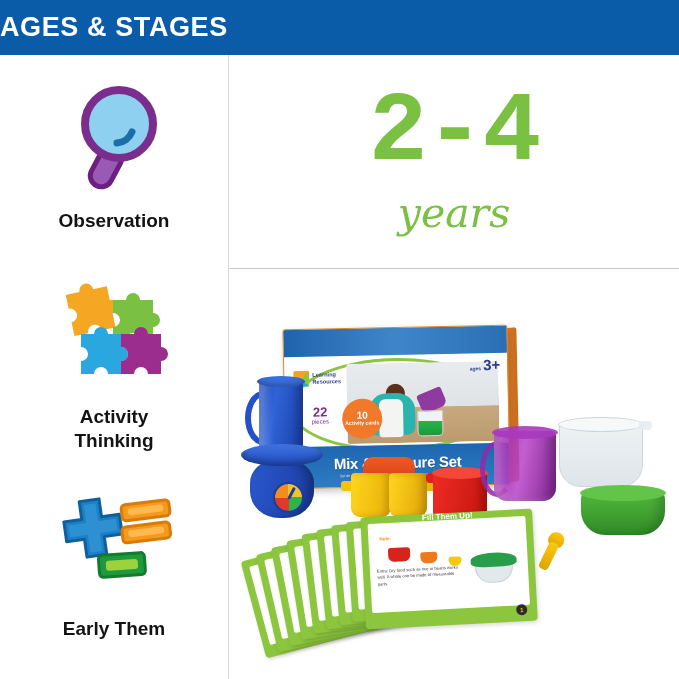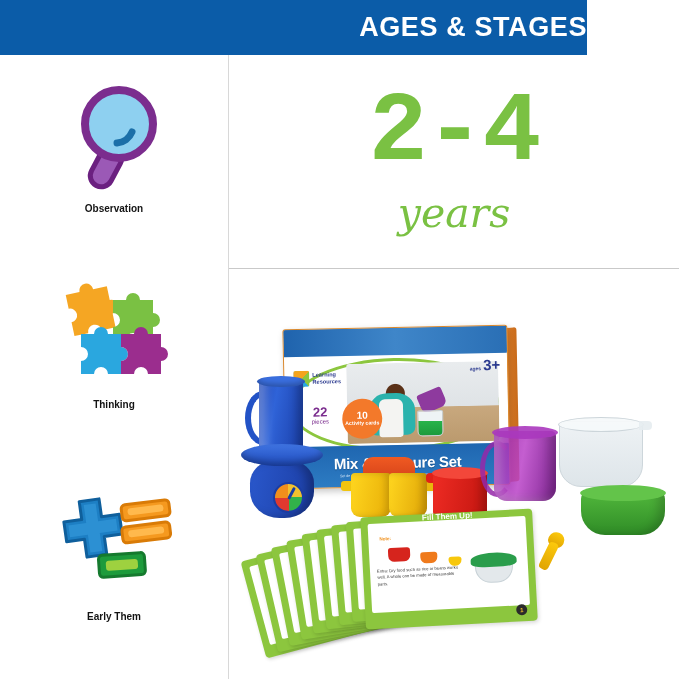--- a/index.html
+++ b/index.html
@@ -12,27 +12,26 @@
     height: 679px;
     overflow: hidden;
     font-family: "Liberation Sans", sans-serif;
     position: relative;
   }
 
   
   .header {
     position: absolute;
     left: 0; top: 0;
-    width: 575px;
+    width: 679px;
     height: 55px;
     background: #0b5ca8;
     display: flex;
     align-items: center;
-    justify-content: flex-end;
-    padding-left: 12px;
+    justify-content: flex-start;
   }
   .header-title {
     color: #ffffff;
     font-size: 27px;
     font-weight: bold;
     letter-spacing: 0.6px;
     font-family: "Liberation Sans", sans-serif;
   }
 
   
@@ -70,22 +69,22 @@
     width: 228px;
     text-align: center;
   }
   .feature-icon {
     height: 118px;
     display: flex;
     align-items: center;
     justify-content: center;
   }
   .feature-label {
-    margin-top: 8px;
-    font-size: 10px;
+    margin-top: 14px;
+    font-size: 19px;
     font-weight: bold;
     color: #131313;
     line-height: 1.28;
     font-family: "Liberation Sans", sans-serif;
   }
   #feature-0 { top: 22px; }
   #feature-1 { top: 218px; }
   #feature-2 { top: 430px; }
 
   
@@ -643,20 +642,21 @@
           </g>
 
           <path d="M62 24 h13 a7 7 0 0 1 14 0 h13 v13 a7 7 0 0 1 0 14 v13 h-13 a7 7 0 0 0 -14 0 h-13 v-13 a7 7 0 0 0 0 -14 z" fill="#7ac143"></path>
 
           <path d="M30 58 h13 a7 7 0 0 1 14 0 h13 v13 a7 7 0 0 1 0 14 v13 h-13 a7 7 0 0 0 -14 0 h-13 v-13 a7 7 0 0 0 0 -14 z" fill="#2aa7df"></path>
 
           <path d="M70 58 h13 a7 7 0 0 1 14 0 h13 v13 a7 7 0 0 1 0 14 v13 h-13 a7 7 0 0 0 -14 0 h-13 v-13 a7 7 0 0 0 0 -14 z" fill="#9b2d8e"></path>
         </svg>
       </div>
       <div class="feature-label">
+        <div>Activity</div>
         <div>Thinking</div>
       </div>
     </div>
 
     <div class="feature" id="feature-2">
       <div class="feature-icon">
         <svg width="130" height="112" viewBox="0 0 130 112" aria-hidden="true">
 
           <g transform="rotate(-8 44 40)">
             <path d="M34 12 h20 v18 h18 v20 h-18 v18 h-20 v-18 h-18 v-20 h18 z" fill="#1d7fc4" stroke="#0f5f9c" stroke-width="3" stroke-linejoin="round"></path>

